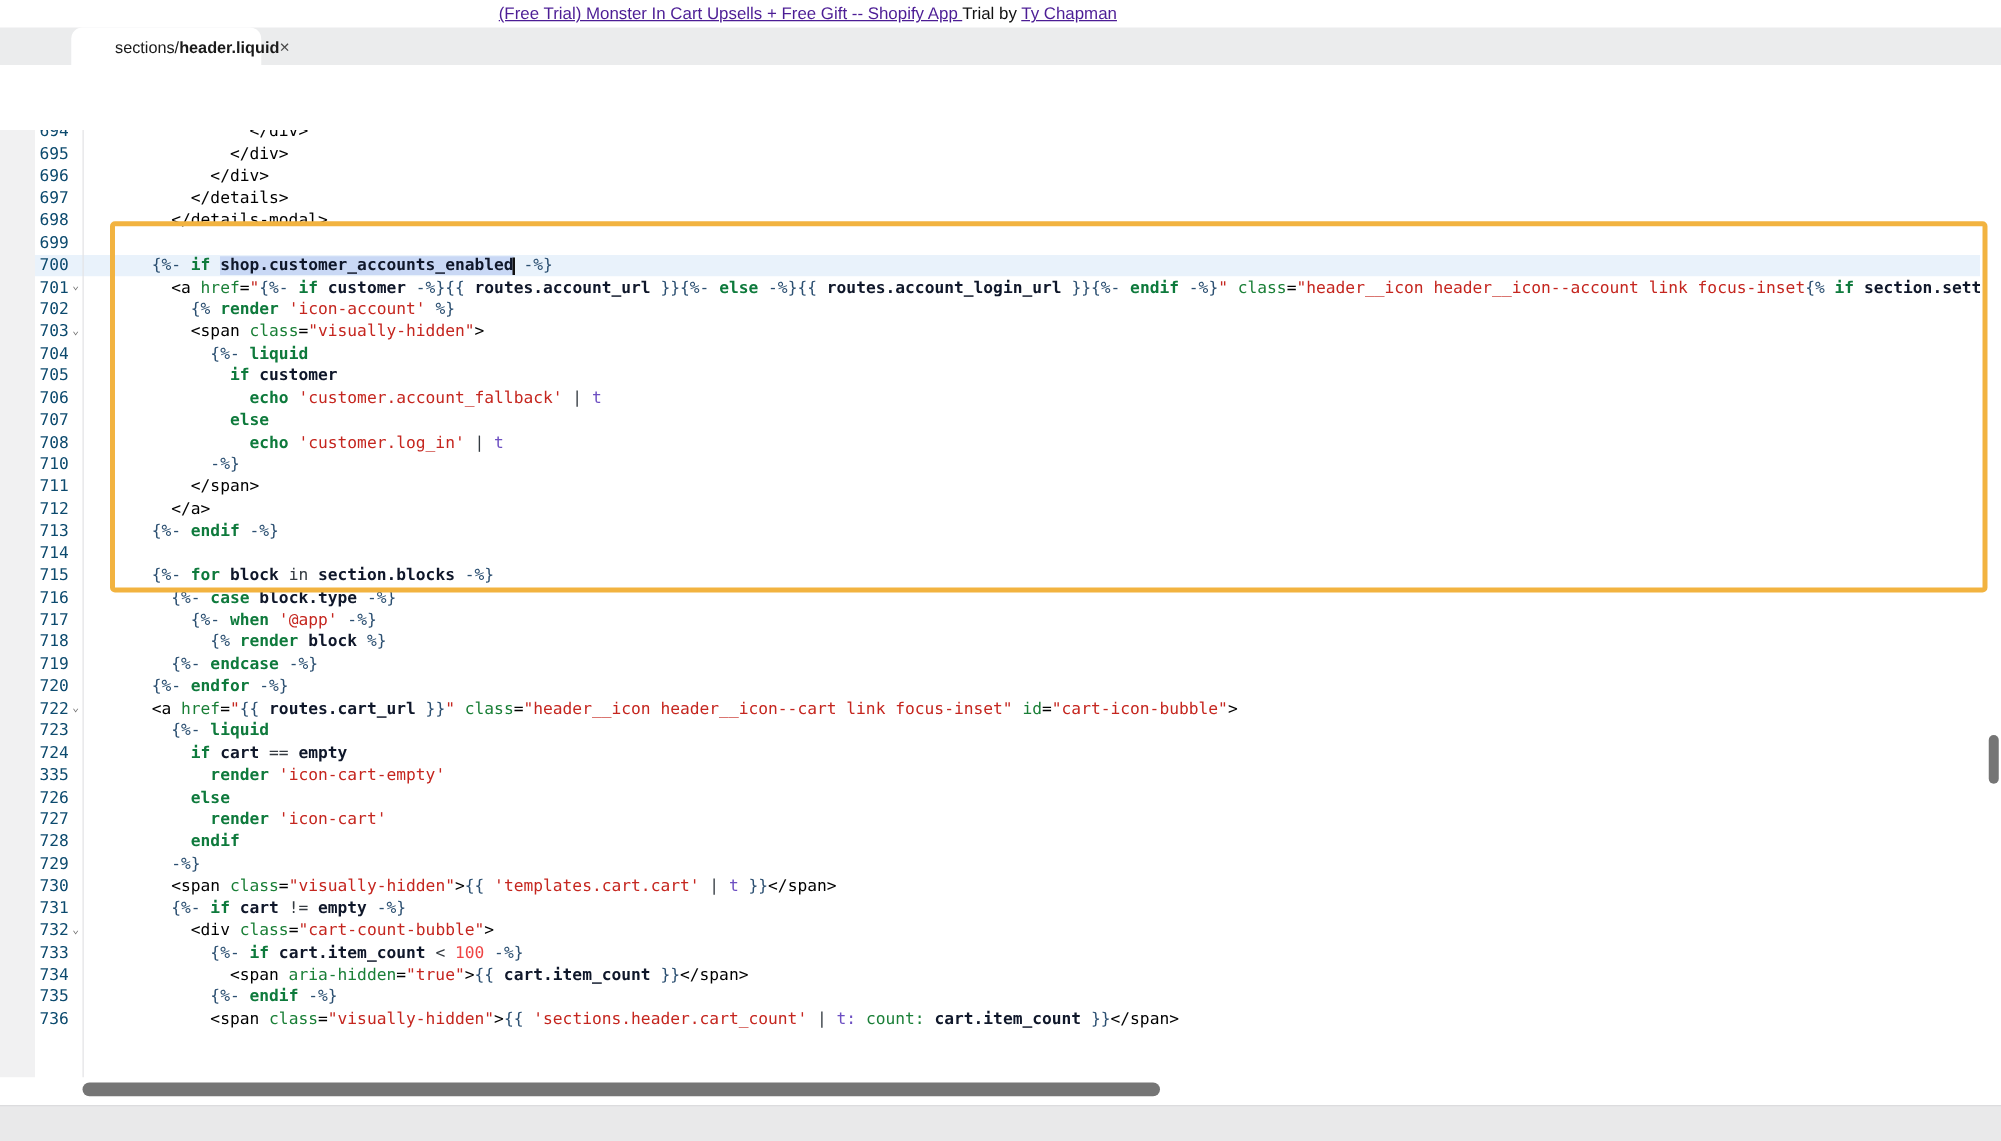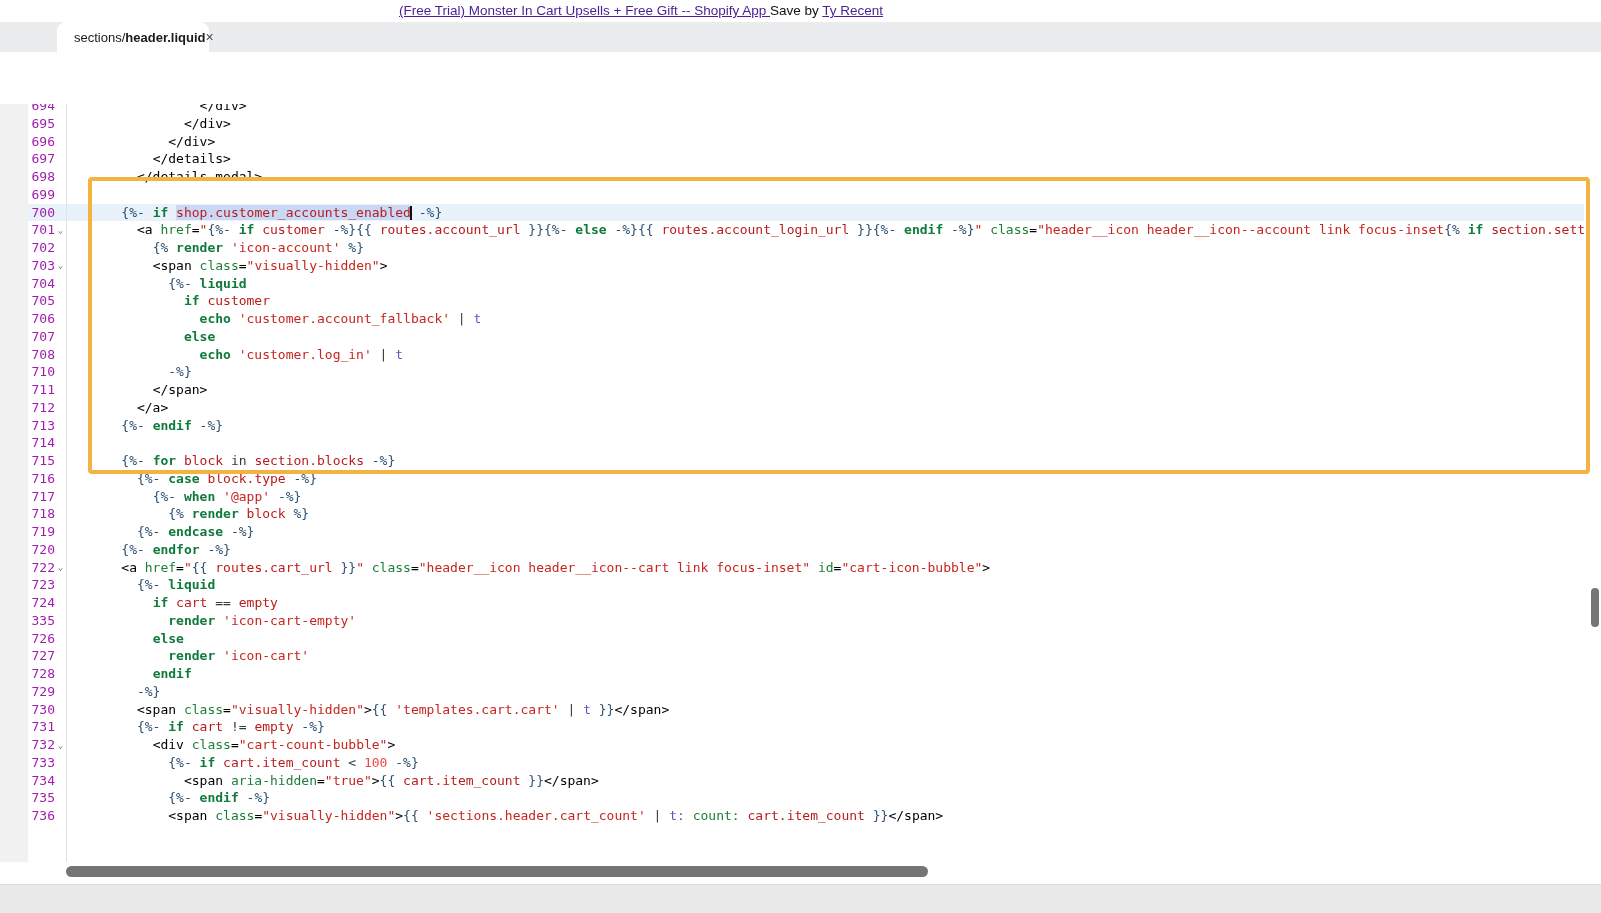--- a/index.html
+++ b/index.html
@@ -8,21 +8,21 @@
   #stage { position:relative; width:1601px; height:913px; background:#fff; }
 
   
   .linkbar { position:absolute; top:0; left:0; width:1601px; height:22px; background:#fff; }
   .linkbar-inner { position:absolute; left:399px; top:3px; font-size:13.5px; color:#111; white-space:nowrap; }
   .blue-link { color:#4c1d95; text-decoration:underline; cursor:pointer; }
 
   
   .tabrow { position:absolute; top:22px; left:0; width:1601px; height:30px; background:#ebeced; }
   .tab { position:absolute; left:57px; top:0; height:30px; width:152px; background:#fff;
-    border-radius:9px 9px 0 0; display:flex; align-items:center; padding:0 12px 0 17px;
+    border-radius:9px 9px 0 0; display:flex; align-items:center; padding:0 12px 0 35px;
     font-size:13px; color:#1a1a1a; }
   .tab .fname { font-weight:bold; }
   .tab-close { margin-left:auto; font-size:14px; color:#4a4a4a; line-height:1; cursor:pointer; }
 
   
   .edheader { position:absolute; top:52px; left:0; width:1601px; height:52px; background:#fff; }
   .rc-dot { position:absolute; left:31px; top:66px; width:9px; height:9px; border-radius:50%; background:#111; }
   .rc-label { position:absolute; left:45px; top:62px; font-size:14.5px; font-weight:600; color:#1a1a1a; }
   .version { position:absolute; left:45px; top:86px; font-size:13px; color:#303030; cursor:pointer; }
   .chev { display:inline-block; font-size:10px; color:#444; transform:scaleX(1.3); margin-left:6px; position:relative; top:-1px; }
@@ -40,30 +40,30 @@
   
   .codearea { position:absolute; top:104px; left:0; width:1601px; height:758px; overflow:hidden; background:#fff; }
   .gutter-strip { position:absolute; left:0; top:0; width:28px; height:758px; background:#f1f1f2; }
   .gutter-border { position:absolute; left:66px; top:0; width:1px; height:758px; background:#e3e3e6; z-index:3; }
   .rows { position:absolute; left:0; top:0; width:1601px; }
   .row { position:relative; height:17.75px; line-height:17.75px; white-space:pre;
     font-family:"DejaVu Sans Mono", monospace; font-size:13px; }
   .row.clip { margin-top:-7px; }
   .row.active::before { content:""; position:absolute; left:28px; width:1556px; top:0; bottom:0;
     background:#e9f2fb; z-index:0; }
-  .ln { position:relative; z-index:1; display:inline-block; width:55px; text-align:right; color:#a21caf; }
+  .ln { position:relative; z-index:1; display:inline-block; width:55px; text-align:right; color:#0c4a6e; }
   .fold { position:relative; z-index:1; display:inline-block; width:11px; text-align:center;
     font-size:9px; color:#6e6e6e; vertical-align:middle; cursor:pointer; }
   .codetext { position:relative; z-index:1; padding-left:24px; }
   .tk-t { color:#000000;text-align:center; }
   .tk-a { color:#1a7f37; }
   .tk-s { color:#c5261f; }
   .tk-d { color:#2b4f71; }
   .tk-k { color:#0e7a3c; font-weight:bold; }
-  .tk-o { color:#b91c1c; }
+  .tk-o { color:#0f172a;font-weight:bold; }
   .tk-f { color:#6d4fc2; }
   .tk-n { color:#ef4444; }
   .tk-p { color:#333a40; }
   .tk-sel { background:#c9d8f5; }
   .caret-bar { display:inline-block; width:2px; height:14px; background:#111;
     vertical-align:text-bottom; margin:0 -1px; }
 
   
   .hlbox { position:absolute; left:88px; top:177px; width:1502px; height:297px;
     border:4px solid #f2b340; border-radius:4px; z-index:6; pointer-events:none; }
@@ -77,21 +77,21 @@
   
   .footband { position:absolute; left:0; top:884px; width:1601px; height:29px; background:#e9e9ea; border-top:1px solid #dcdcde; }
 </style>
 </head>
 <body>
 
 <div id="stage">
 
   <div class="linkbar">
     <div class="linkbar-inner">
-      <span class="blue-link">(Free Trial) Monster In Cart Upsells + Free Gift -- Shopify App </span><span>Save by </span><span class="blue-link">Ty Recent</span>
+      <span class="blue-link">(Free Trial) Monster In Cart Upsells + Free Gift -- Shopify App </span><span>Trial by </span><span class="blue-link">Ty Chapman</span>
     </div>
   </div>
 
   <div class="tabrow">
     <div class="tab">
       <span>sections/</span>
         <span class="fname">header.liquid</span>
       <span class="tab-close">×</span>
     </div>
   </div>

